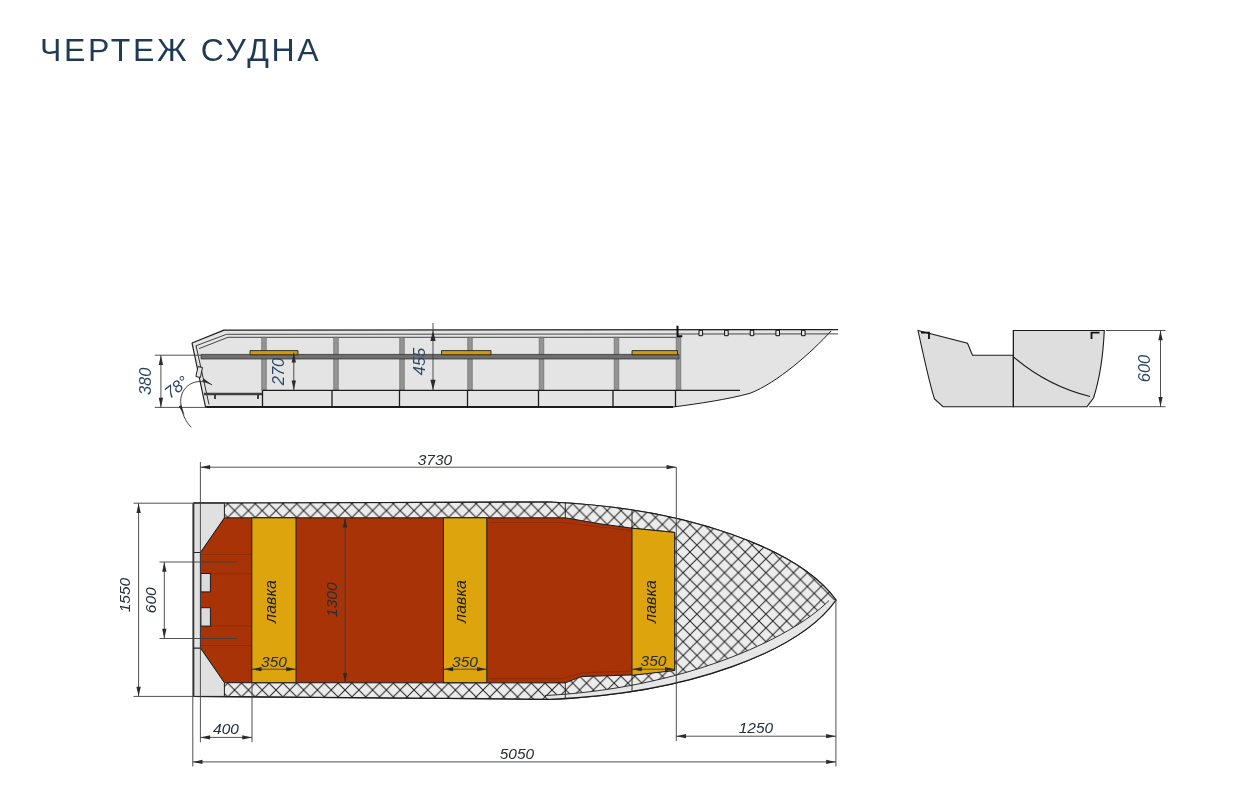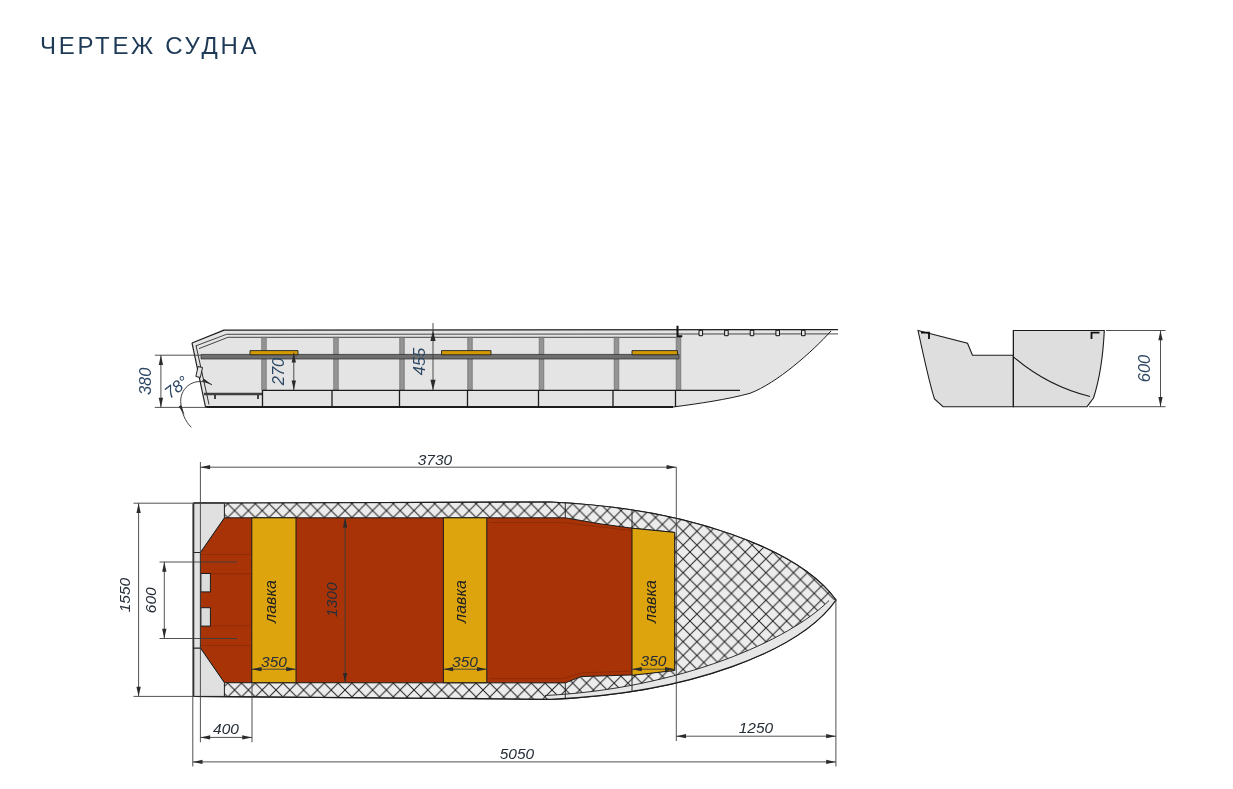--- a/index.html
+++ b/index.html
@@ -1,17 +1,17 @@
 <!DOCTYPE html>
 <html><head>
 <meta charset="utf-8">
 <style>
 html,body{margin:0;padding:0;background:#ffffff;width:1233px;height:789px;overflow:hidden;}
 .title{position:absolute;left:40px;top:32px;font-family:"Liberation Sans",sans-serif;
-  font-size:24px;letter-spacing:2.7px;color:#1e3a56;font-weight:400;}
+  font-size:32px;letter-spacing:2.7px;color:#1e3a56;font-weight:400;}
 svg{position:absolute;left:0;top:0;}
 text{font-family:"Liberation Sans",sans-serif;font-style:italic;}
 </style>
 </head>
 <body>
 
 <div class="title">ЧЕРТЕЖ СУДНА</div>
 <svg width="1233" height="789" viewBox="0 0 1233 789">
 <defs>
 <pattern id="xh" width="13.8" height="13.8" patternUnits="userSpaceOnUse">

